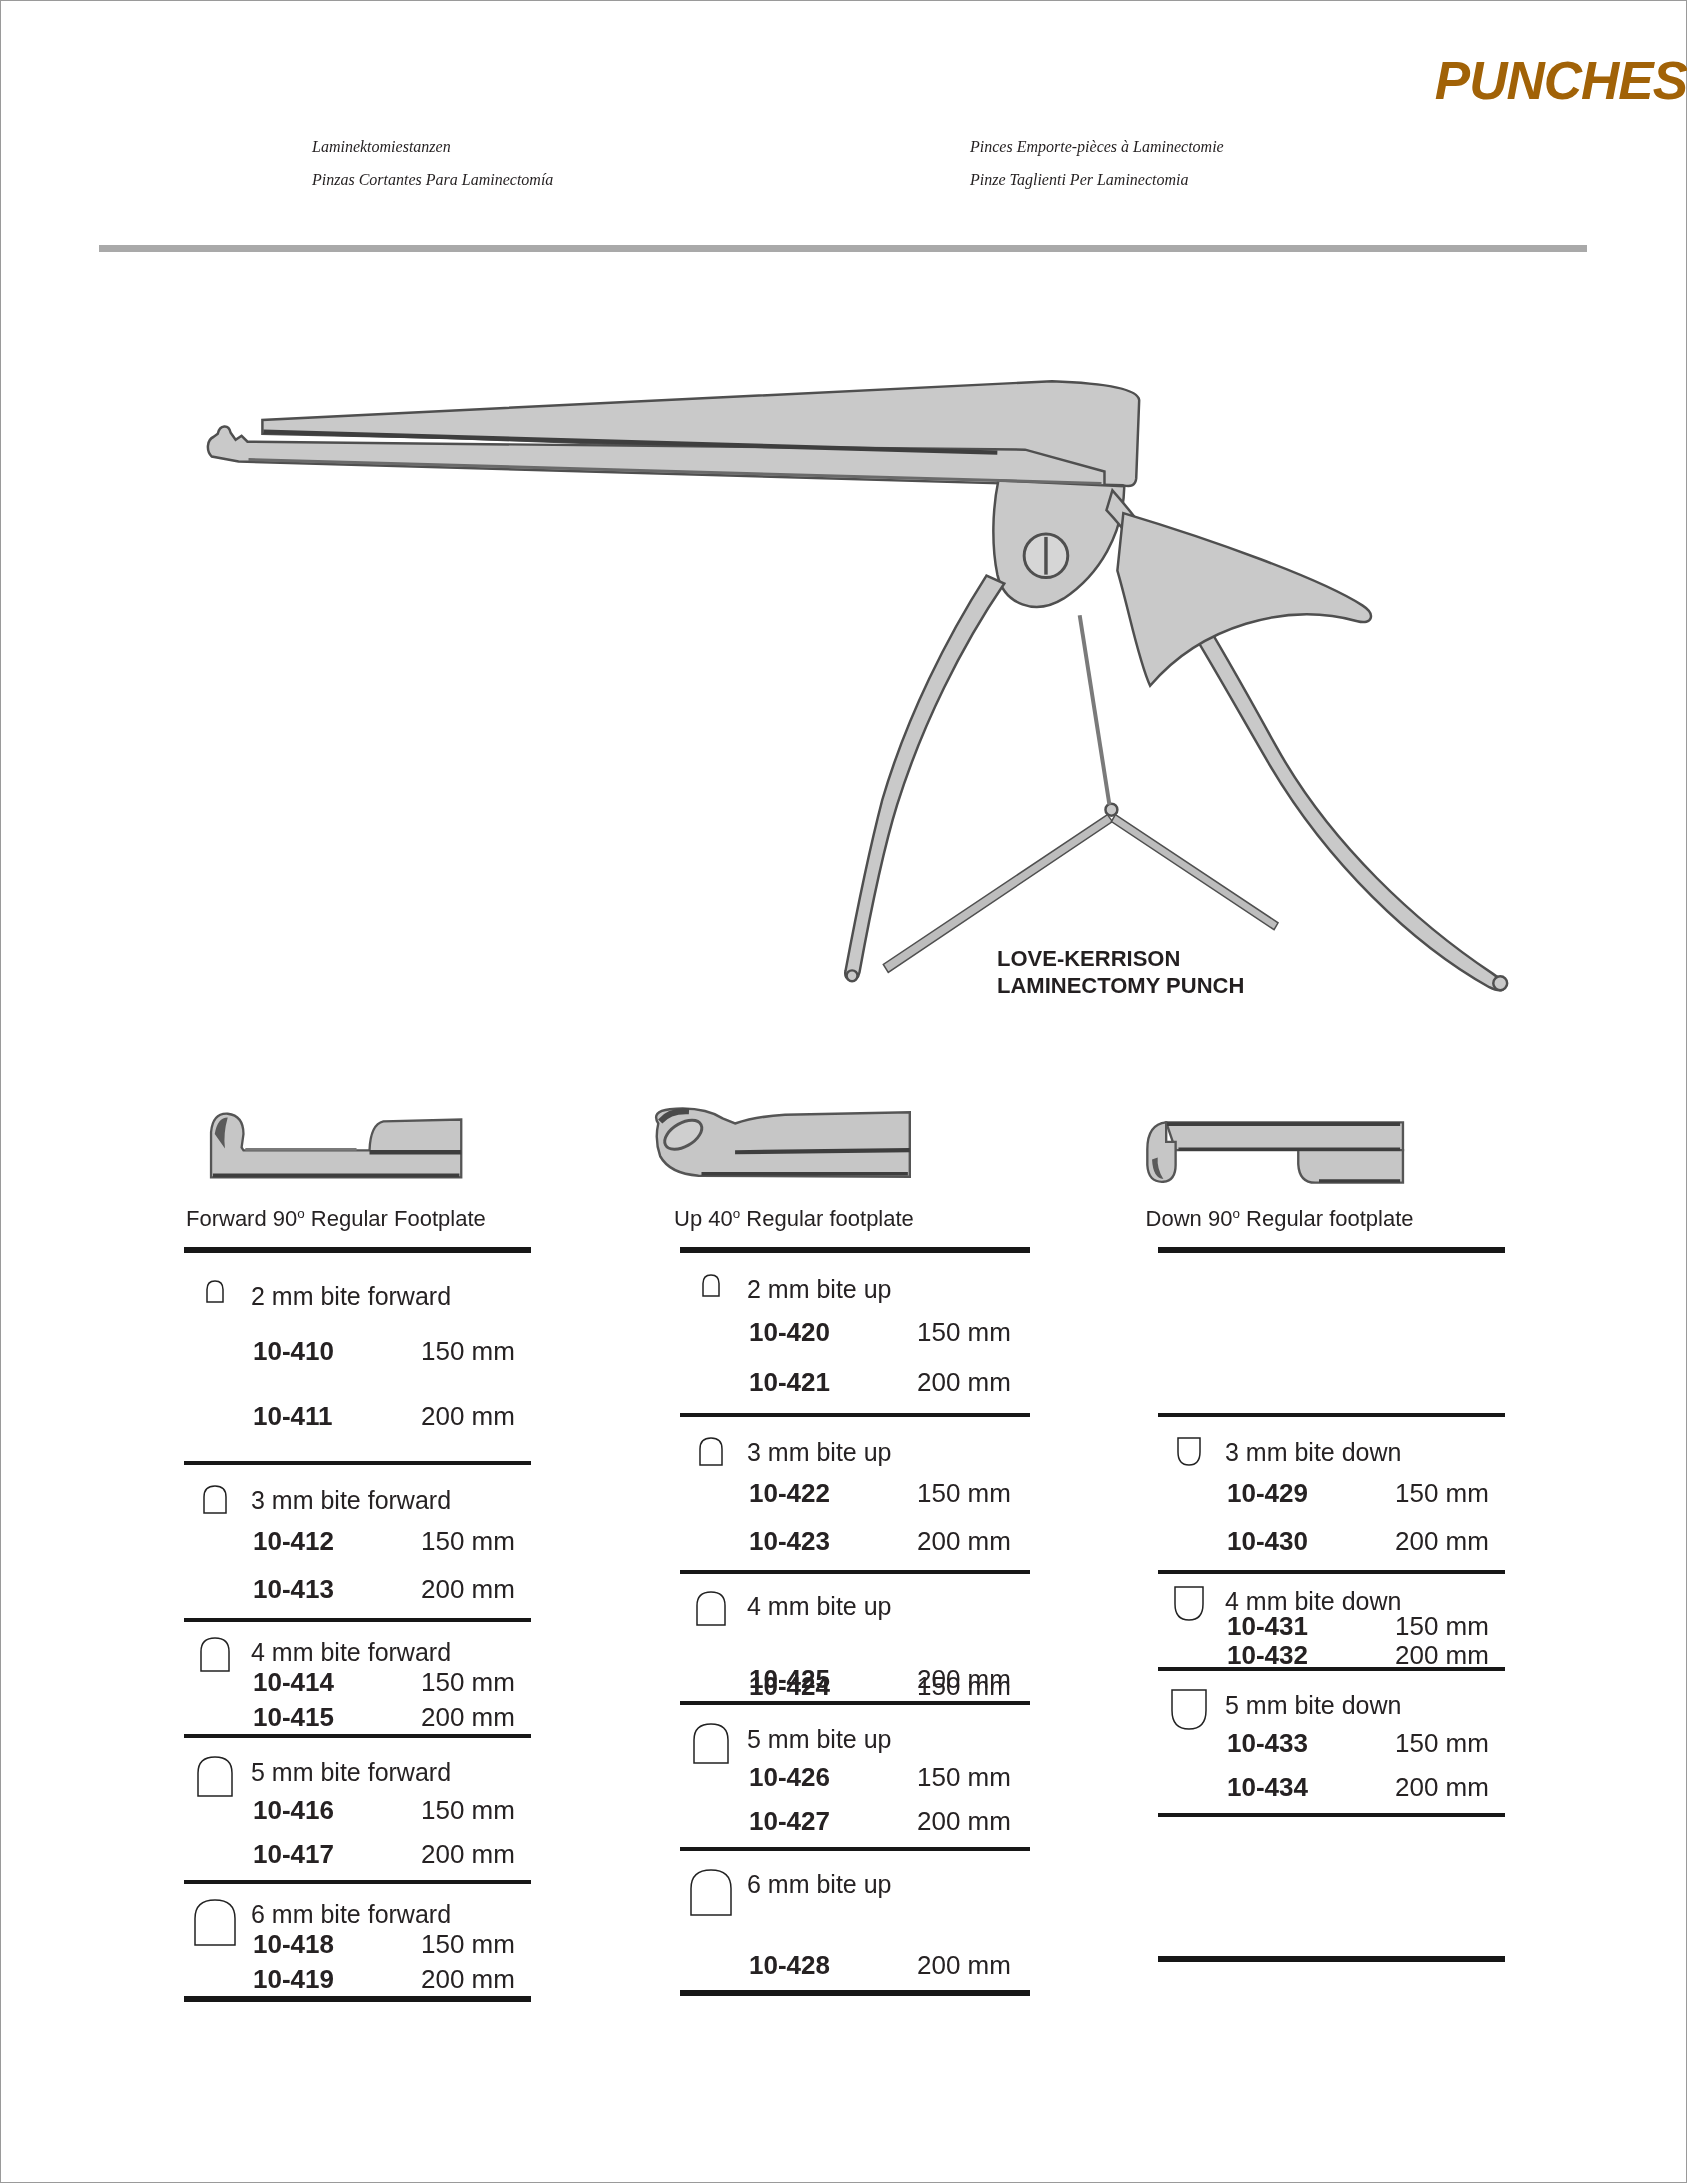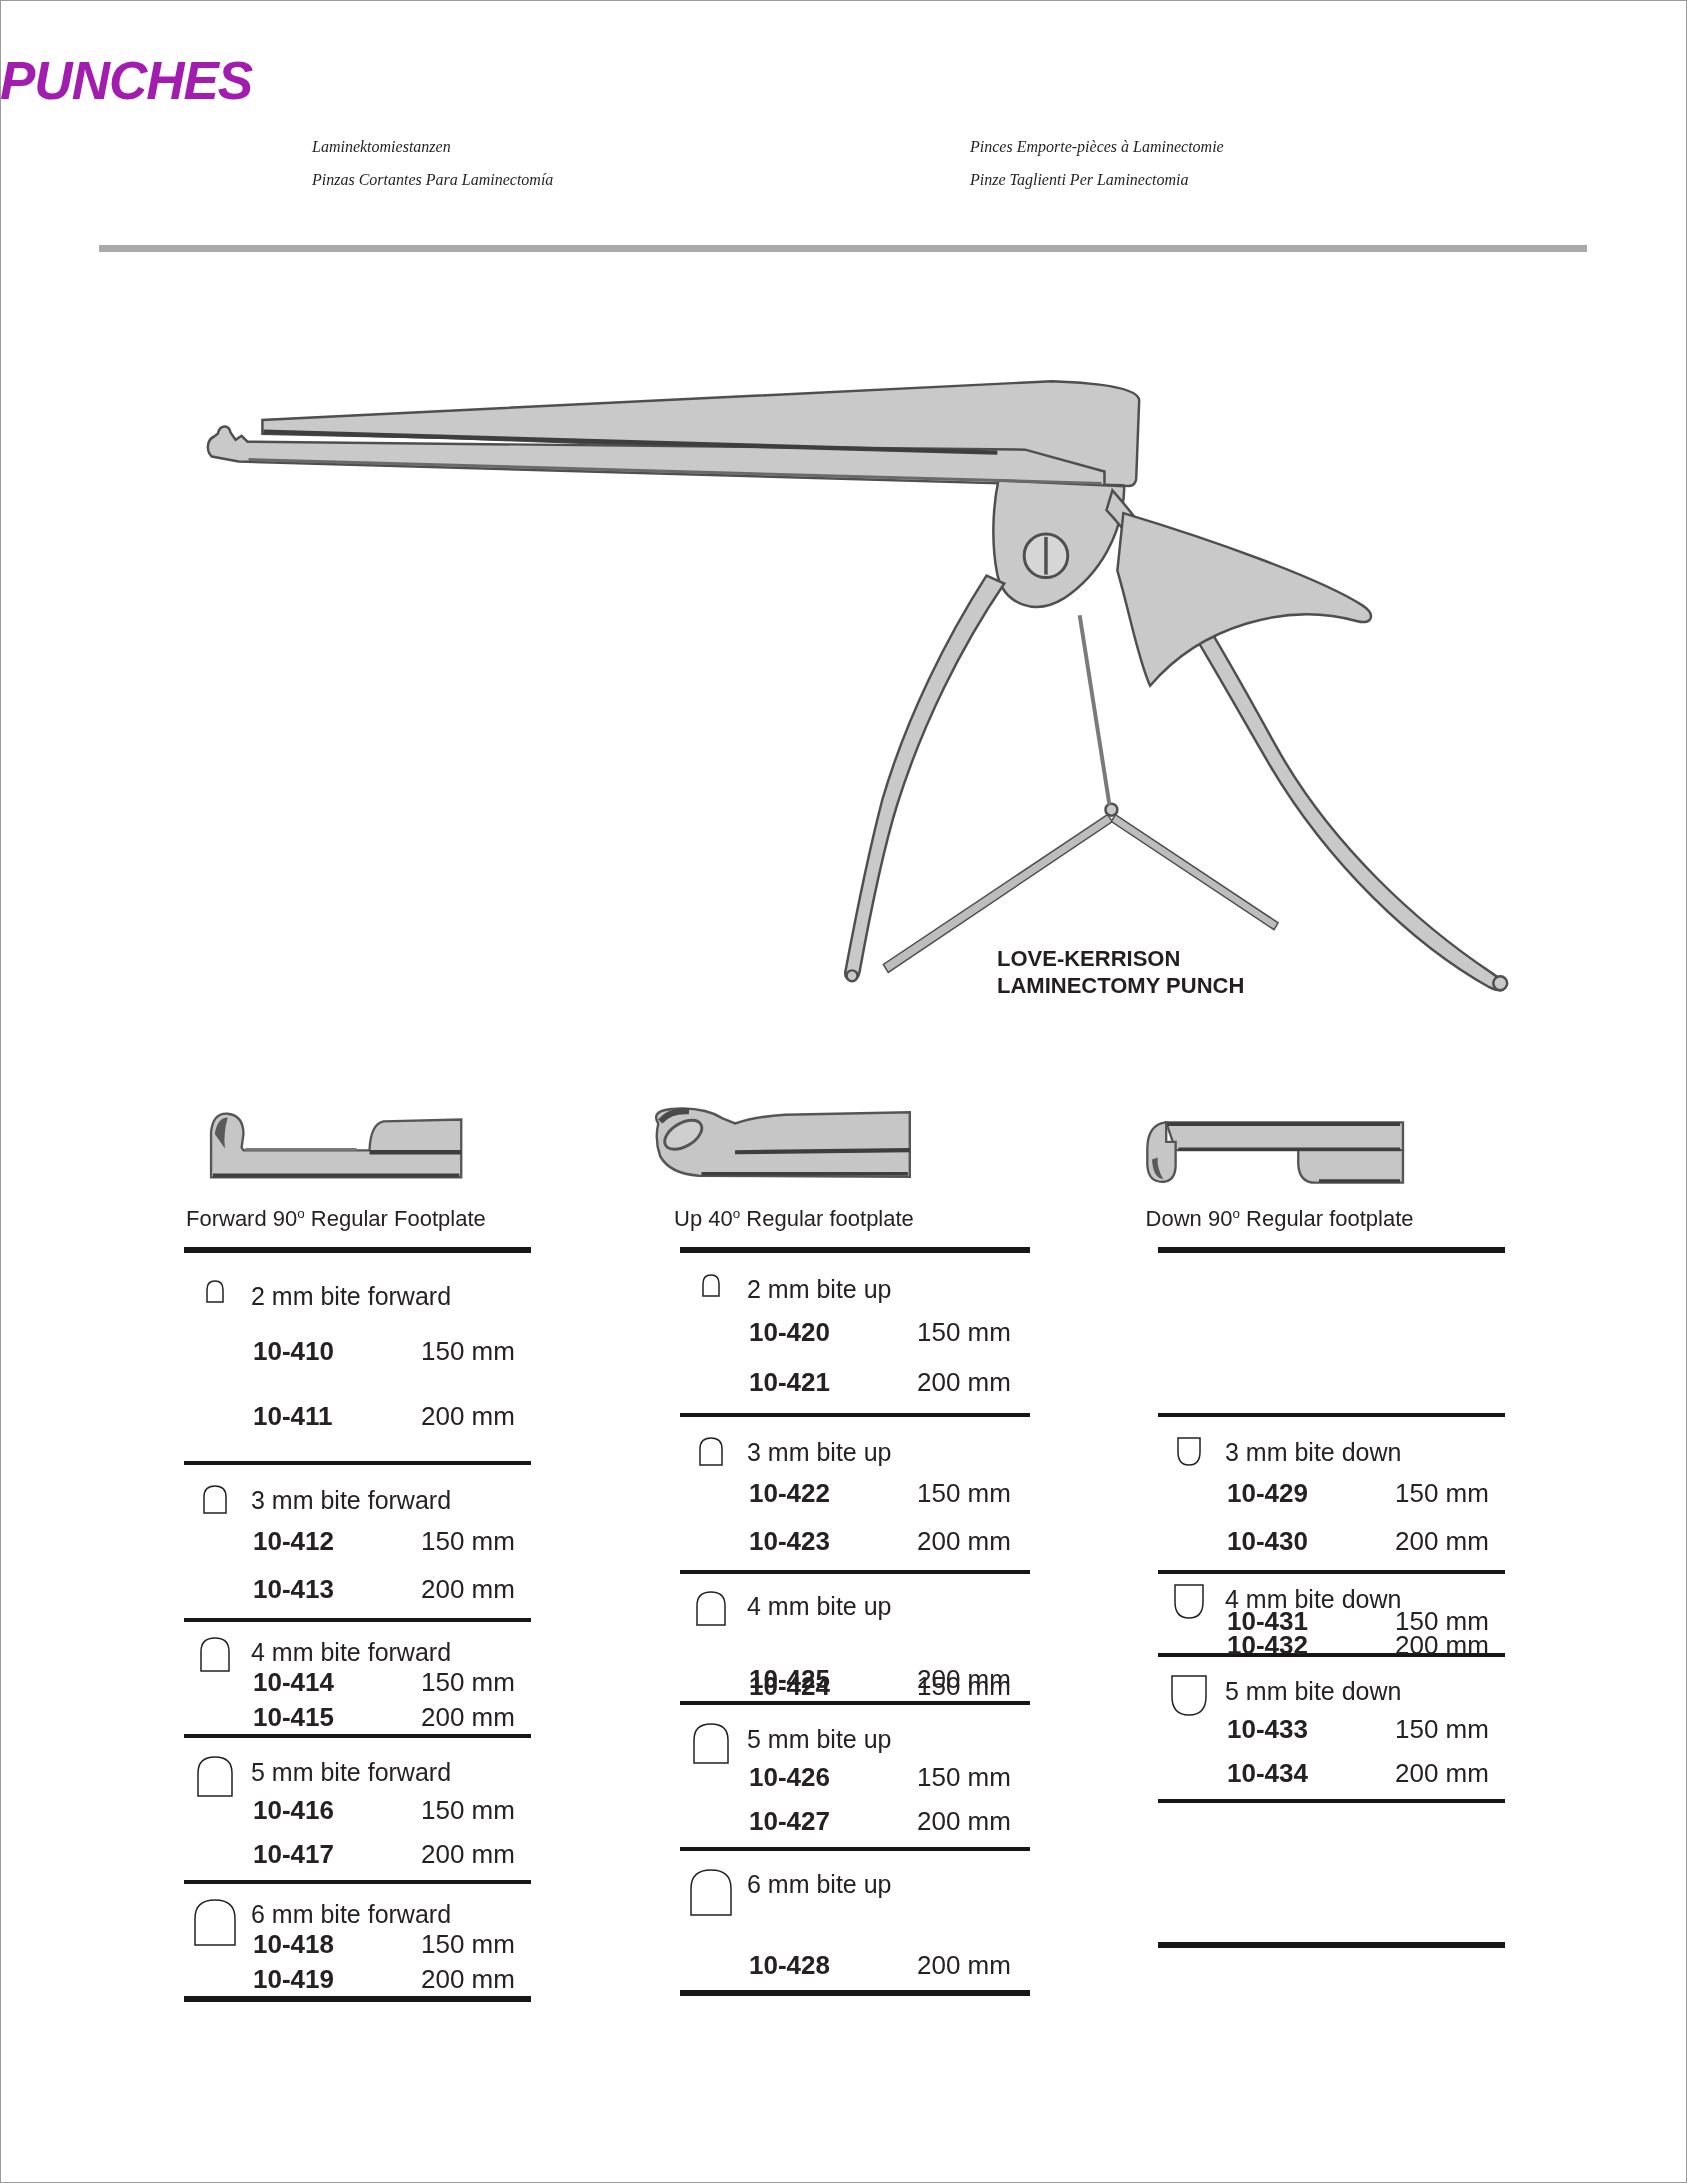--- a/index.html
+++ b/index.html
@@ -5,22 +5,22 @@
   html,body{margin:0;padding:0;}
   body{
     width:1687px;height:2183px;position:relative;background:#ffffff;
     font-family:"Liberation Sans", sans-serif;color:#262223;overflow:hidden;
   }
   .page-border{
     position:absolute;left:0;top:0;width:1685px;height:2181px;
     border:1px solid #9a9a9a;pointer-events:none;
   }
   .page-title{
-    position:absolute;left:0;right:0;top:50px;text-align:left;
-    font-size:53px;font-weight:bold;font-style:italic;letter-spacing:-1px;color:#a21caf;
+    position:absolute;left:0;right:0;top:50px;text-align:right;
+    font-size:53px;font-weight:bold;font-style:italic;letter-spacing:-1px;color:#a16207;
   }
   .subtitle-block{position:absolute;top:130px;font-family:"Liberation Serif", serif;font-style:italic;}
   .subtitle-block div{font-size:16px;line-height:33px;color:#231f20;}
   .subtitle-left{left:312px;}
   .subtitle-right{left:970px;}
   .gray-rule{position:absolute;left:99px;top:245px;width:1488px;height:7.4px;background:#a9a9a9;}
   .instrument{position:absolute;left:189px;top:278px;width:1339px;height:744px;}
   .instrument-label{
     position:absolute;left:997px;top:945px;font-size:22px;font-weight:bold;
     line-height:27px;color:#231f20;letter-spacing:0px;
@@ -275,21 +275,21 @@
           <div class="bite-label">3 mm bite down</div>
           <div class="prow" style="top: 40%;">
             <span class="pcode">10-429</span>
             <span class="plen">150 mm</span>
           </div>
           <div class="prow" style="top: 71%;">
             <span class="pcode">10-430</span>
             <span class="plen">200 mm</span>
           </div>
         </div>
-        <div class="section" style="height: 83px;">
+        <div class="section" style="height: 97px;">
           <div class="bite-icon" style="left: 16px; top: 13%;"><svg width="30" height="35" viewBox="0 0 60 70">
               <path d="M2,2 L58,2 L58,36 Q58,68 30,68 Q2,68 2,36 Z" fill="#ffffff" stroke="#222" stroke-width="3"></path>
             </svg></div>
           <div class="bite-label">4 mm bite down</div>
           <div class="prow" style="top: 40%;">
             <span class="pcode">10-431</span>
             <span class="plen">150 mm</span>
           </div>
           <div class="prow" style="top: 71%;">
             <span class="pcode">10-432</span>

